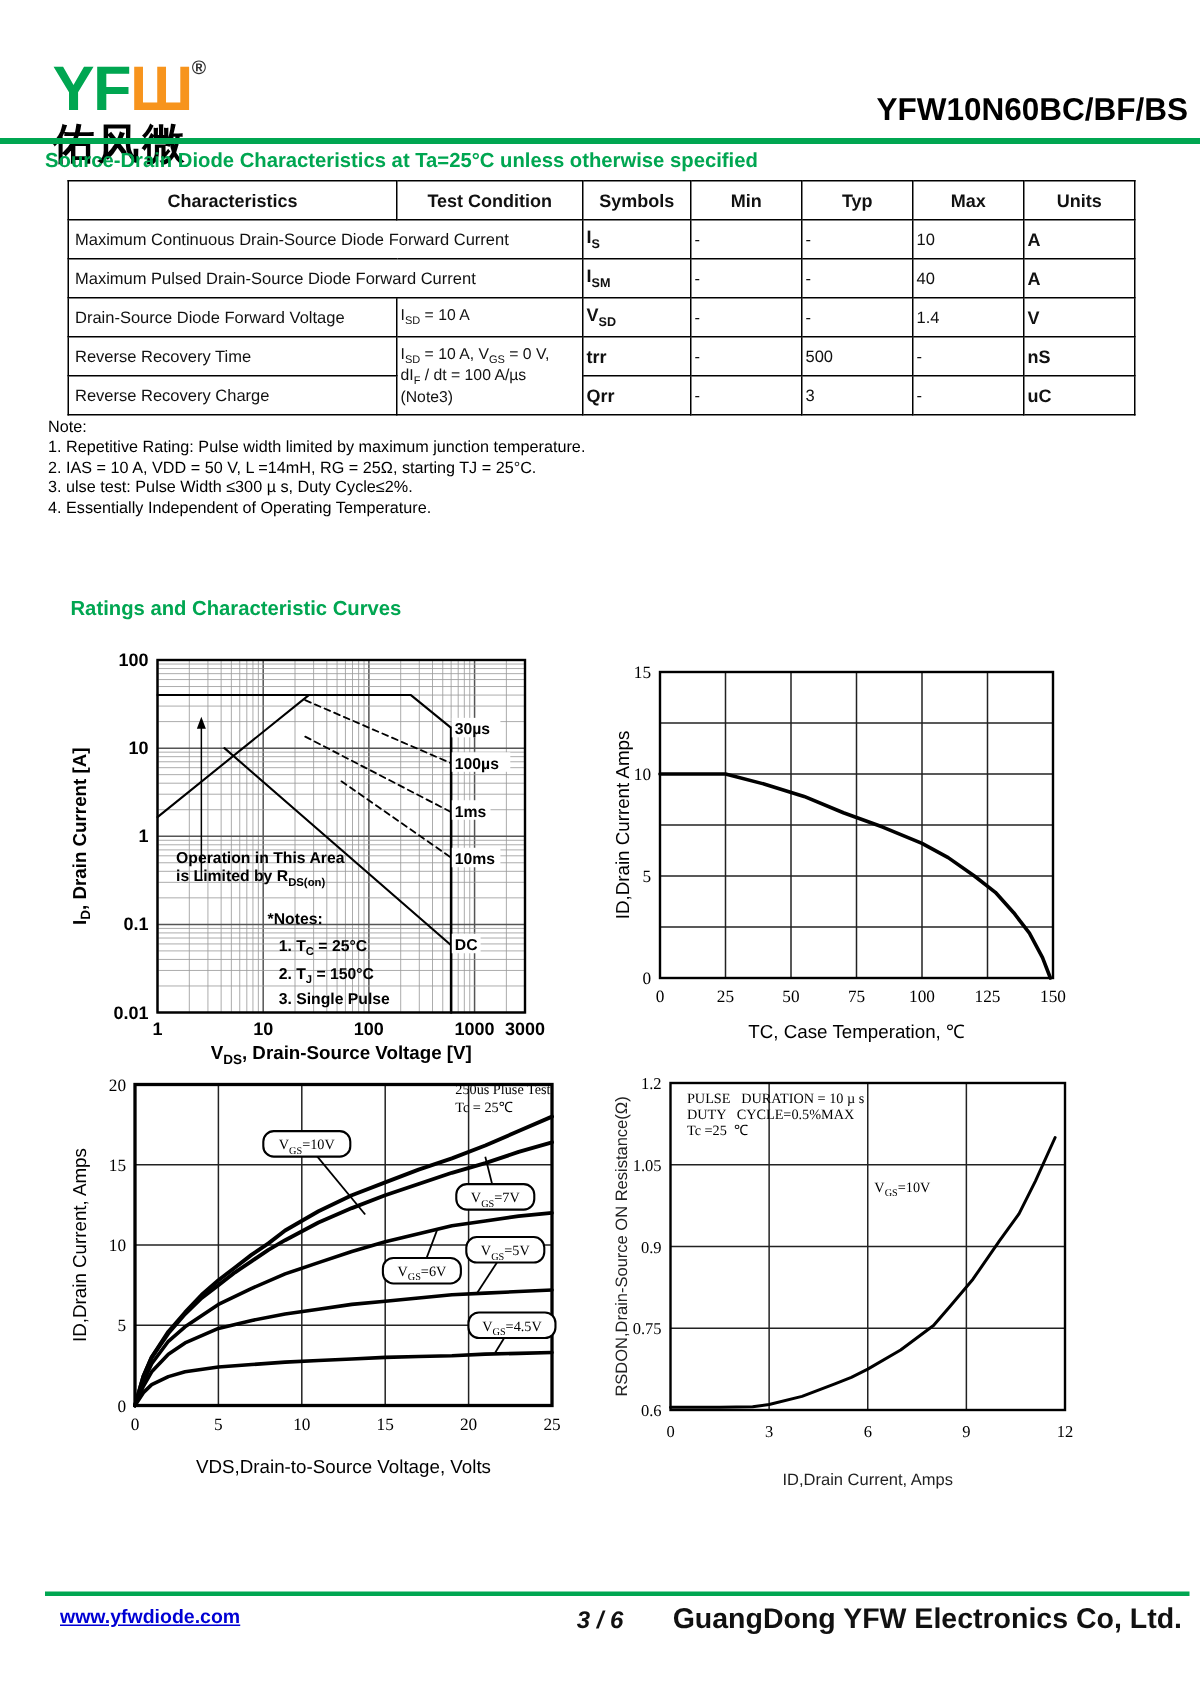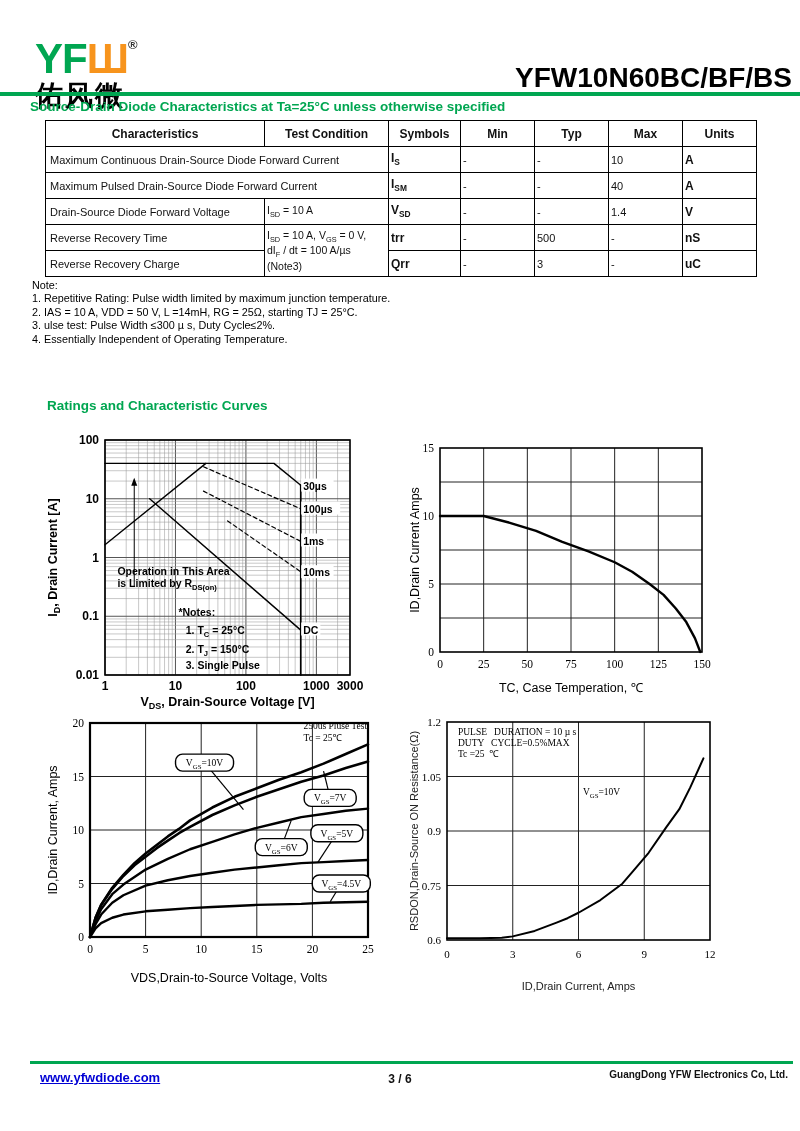--- a/index.html
+++ b/index.html
@@ -11,21 +11,21 @@
   html,body{background:#fff;}
   body{width:800px;height:1131px;position:relative;font-family:var(--sans);color:var(--ink);overflow:hidden;}
 
   
   .logo{position:absolute;left:35px;top:6px;line-height:1;margin-top:32px;}
   .logo-main{font-weight:bold;font-size:42px;letter-spacing:-1px;font-family:var(--sans);}
   .logo-yf{color:var(--green);}
   .logo-w{color:var(--orange);}
   .logo-reg{font-size:13px;color:#333;vertical-align:24px;font-weight:bold;}
   .logo-cn{font-weight:bold;font-size:28px;color:#000;margin-top:2px;letter-spacing:2px;}
-  .part-number{position:absolute;right:8px;top:62px;font-weight:bold;font-size:28px;color:#000;}
+  .part-number{position:absolute;right:8px;top:62px;font-weight:bold;font-size:21px;color:#000;}
   .rule-top{position:absolute;left:0;top:92px;width:800px;height:4px;background:var(--green);}
   .sec1-title{position:absolute;left:30px;top:99px;font-weight:bold;font-size:13.5px;color:var(--green);}
 
   
   .spec-table{position:absolute;left:45px;top:120px;border-collapse:collapse;table-layout:fixed;width:711px;}
   .spec-table th,.spec-table td{border:1.5px solid #000;font-size:11px;vertical-align:middle;padding:1px 2px;}
   .spec-table th{font-weight:bold;font-size:12px;height:26px;}
   .spec-table td{height:26px;margin-left:28px;}
   .spec-table td.char{text-align:left;padding-left:4px;}
   .spec-table td.sym{font-weight:bold;font-size:12px;}
@@ -48,22 +48,22 @@
   .c-ax-r{font:12.5px var(--sans);fill:#000;}
   .c-ax-r4{font:11px var(--sans);fill:#222;}
   .c-note-b{font:bold 10.5px var(--sans);fill:#000;}
   .c-note-s{font:9.5px var(--serif);fill:#000;}
   .c-lbl{font:bold 10.5px var(--sans);fill:#000;}
   .c-callout{font:9.5px var(--serif);fill:#000;}
 
   
   .rule-bottom{position:absolute;left:30px;top:1061px;width:763px;height:3px;background:var(--green);}
   .footer-link{position:absolute;left:40px;top:1070px;font-weight:bold;font-size:13px;color:var(--link);}
-  .footer-page{position:absolute;left:330px;top:1072px;width:140px;text-align:center;font-weight:bold;font-size:12px;}
-  .footer-company{position:absolute;right:12px;top:1069px;font-weight:bold;font-size:10px;}
+  .footer-page{position:absolute;left:330px;top:1072px;width:140px;text-align:center;font-weight:bold;font-size:16px;font-style:italic;}
+  .footer-company{position:absolute;right:12px;top:1069px;font-weight:bold;font-size:19px;}
 </style>
 </head>
 <body>
 
 <div class="logo">
   <div class="logo-main"><span class="logo-yf">YF</span><span class="logo-w">Ш</span><span class="logo-reg">®</span></div>
   <div class="logo-cn">佑风微</div>
 </div>
 <div class="part-number">YFW10N60BC/BF/BS</div>
 <div class="rule-top"></div>

